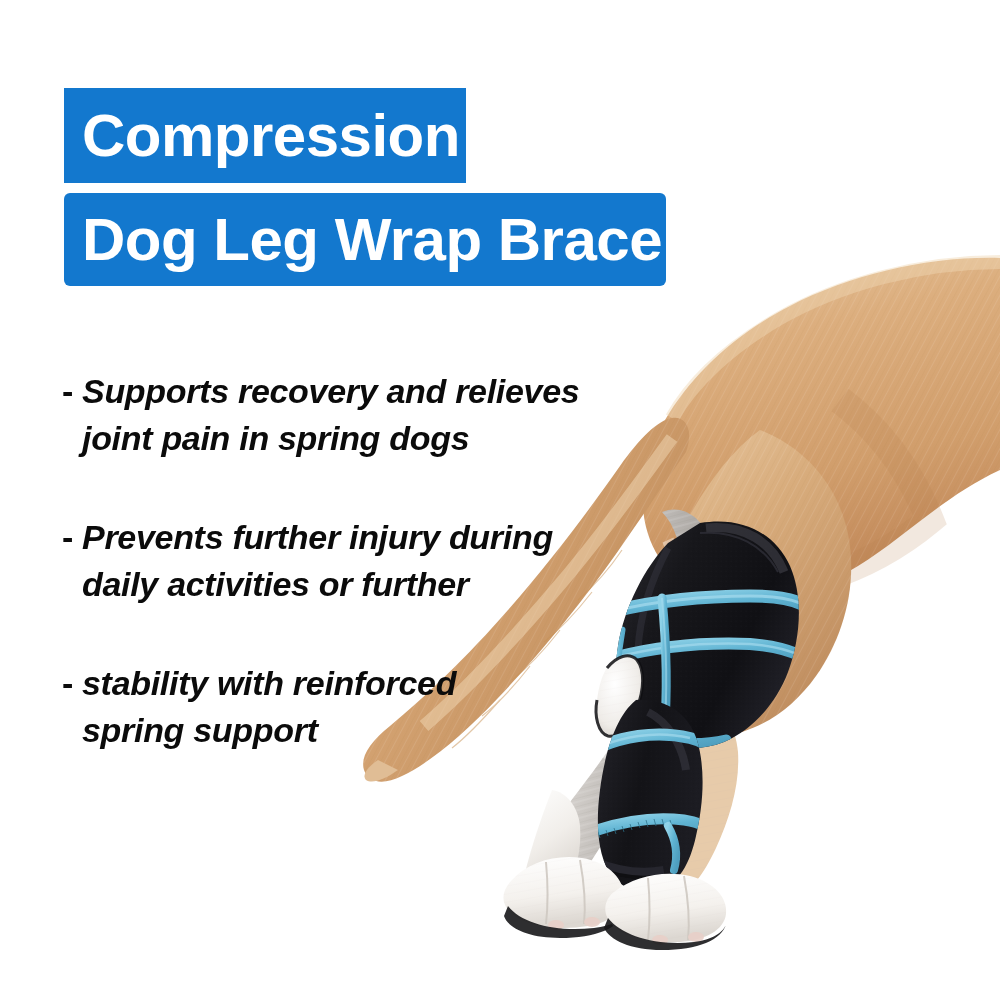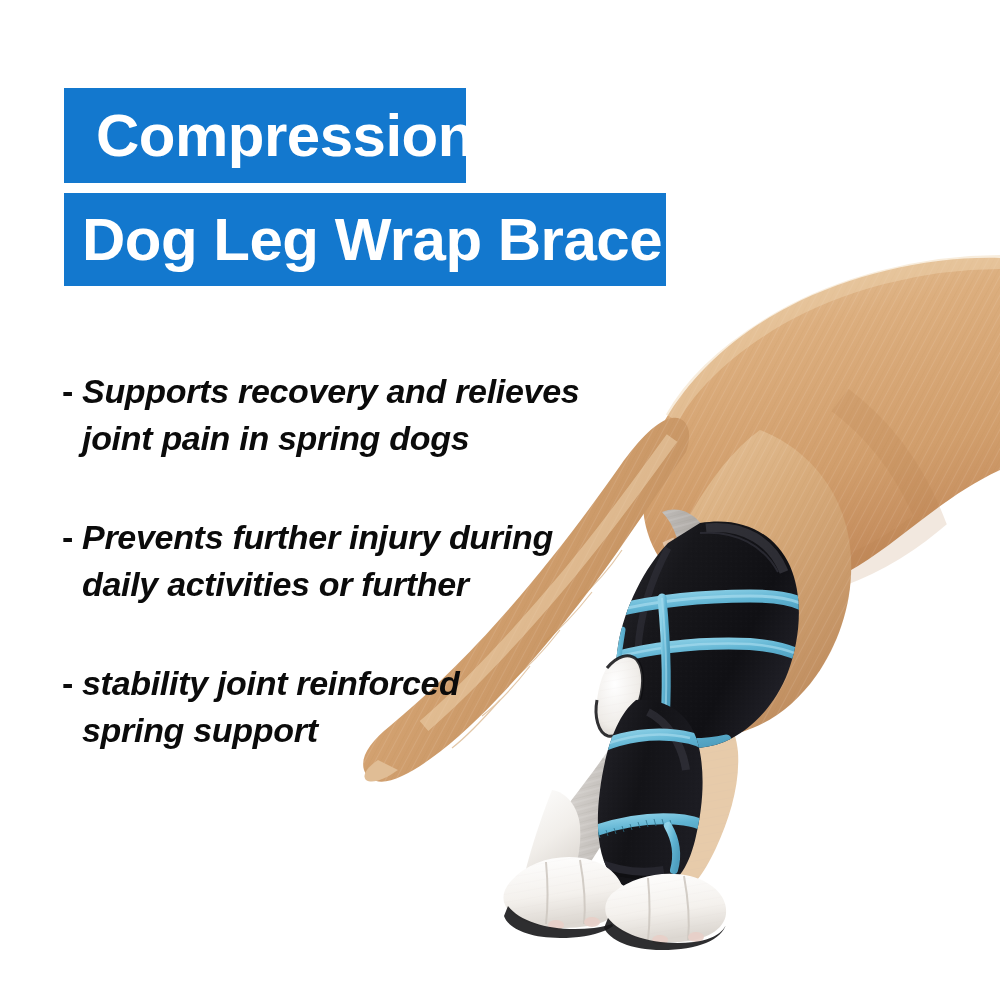--- a/index.html
+++ b/index.html
@@ -17,22 +17,22 @@
     position:absolute;
     background:#1378CE;
     color:#ffffff;
     font-weight:bold;
     letter-spacing:-0.5px;
     display:flex;
     align-items:center;
     white-space:nowrap;
     box-sizing:border-box;
   }
-  #banner1{left:64px;top:88px;width:402px;height:95px;font-size:60px;padding-left:32px;}
-  #banner2{left:64px;top:193px;width:602px;height:93px;font-size:60px;padding-left:18px;}
+  #banner1{left:64px;top:88px;width:402px;height:95px;font-size:60px;padding-left:18px;}
+  #banner2{left:64px;top:193px;width:602px;height:93px;font-size:60px;padding-left:18px;border-radius:6px;}
 
   
   #bullets{
     position:absolute;left:62px;top:368px;width:560px;
     z-index:20;
   }
   .bullet{
     display:flex;
     align-items:flex-start;
     margin-bottom:52px;
@@ -348,20 +348,20 @@
       <span class="bullet-dash">-</span>
       <span class="bullet-text">
         <span class="ln">Prevents further injury during</span>
         <span class="ln">daily activities or further</span>
       </span>
     </div>
 
     <div class="bullet">
       <span class="bullet-dash">-</span>
       <span class="bullet-text">
-        <span class="ln">stability joint reinforced</span>
+        <span class="ln">stability with reinforced</span>
         <span class="ln">spring support</span>
       </span>
     </div>
 
   </div>
 
 </div>
 
 </body></html>

